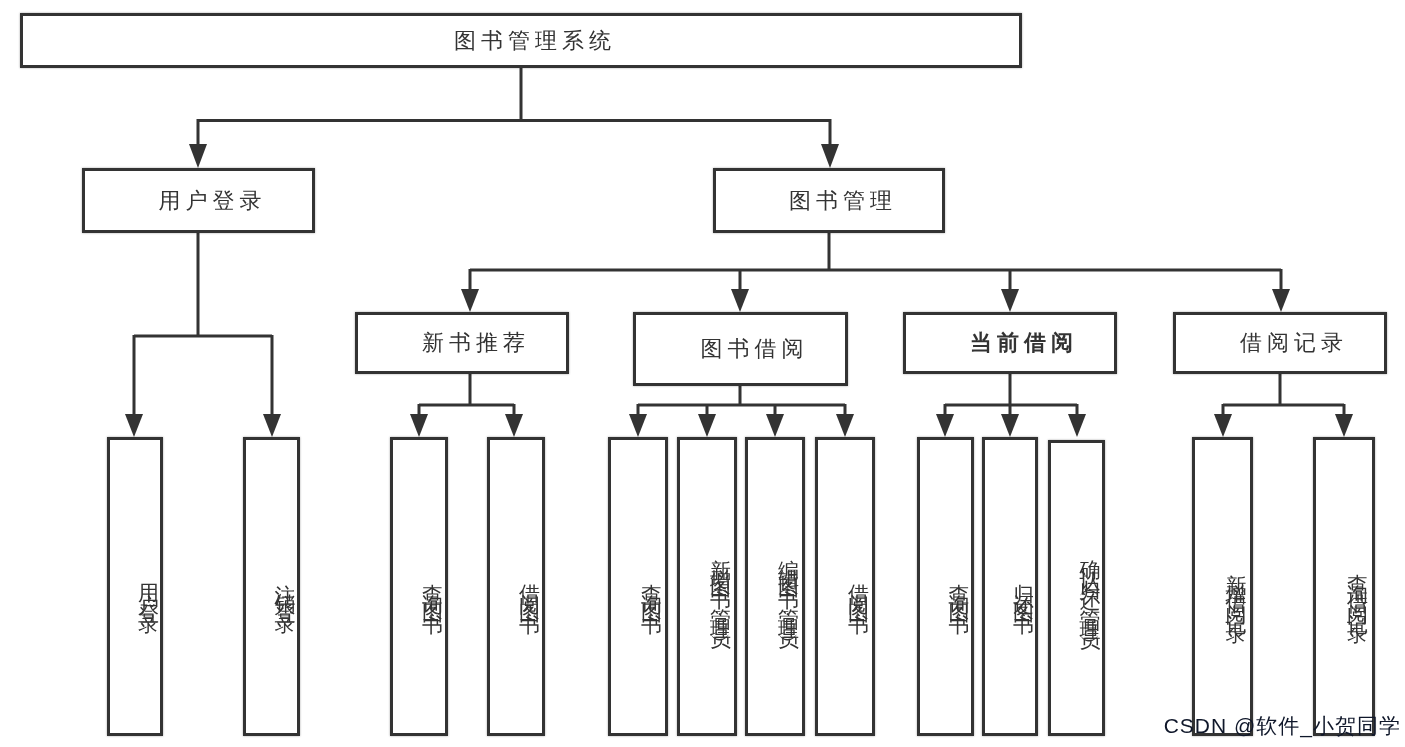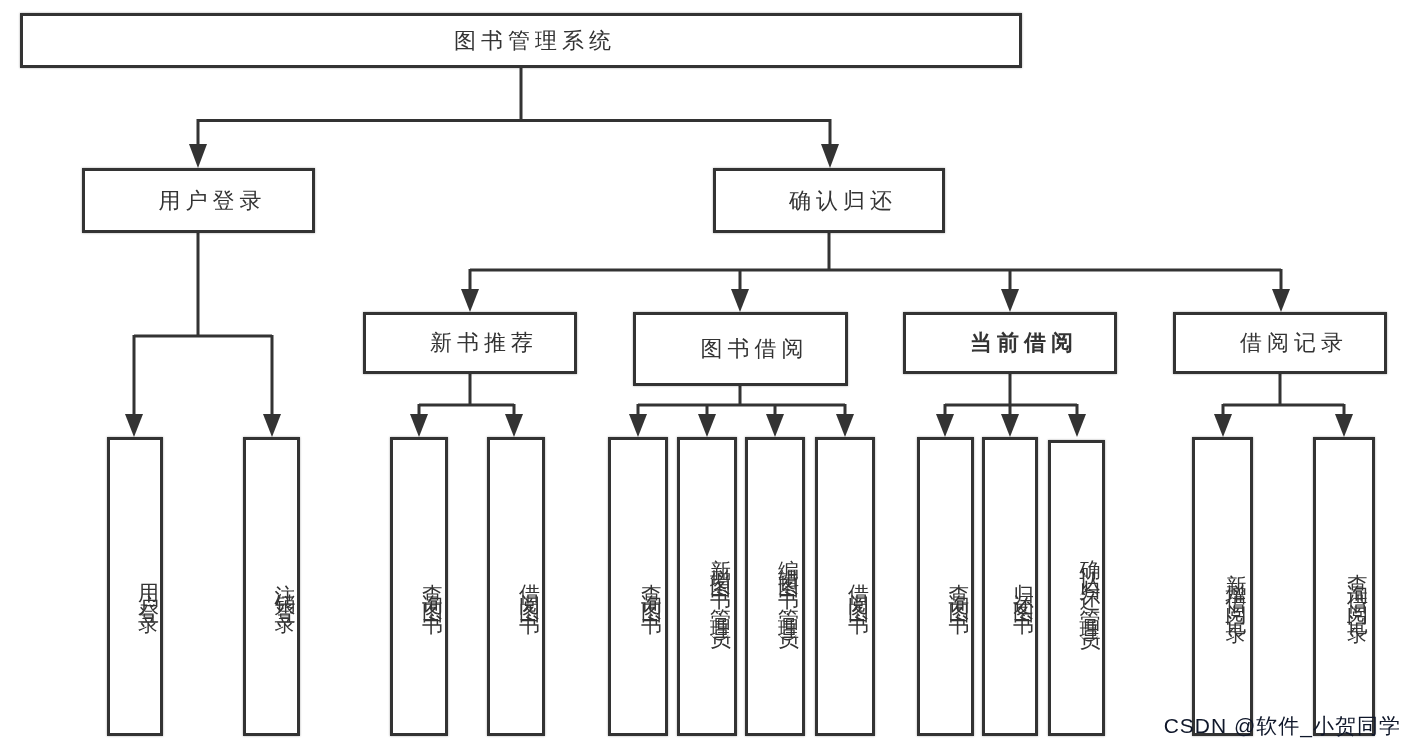--- a/index.html
+++ b/index.html
@@ -95,23 +95,23 @@
       <polygon points="1001,414 1019,414 1010,437"></polygon>
       <polygon points="1068,414 1086,414 1077,437"></polygon>
       <polygon points="1214,414 1232,414 1223,437"></polygon>
       <polygon points="1335,414 1353,414 1344,437"></polygon>
     </g>
   </svg>
 
   <div class="box" style="left:20px; top:13px; width:1002px; height:55px;">图书管理系统</div>
 
   <div class="box" style="left:82px; top:168px; width:233px; height:65px;">用户登录</div>
-  <div class="box" style="left:713px; top:168px; width:232px; height:65px;">确认归还</div>
+  <div class="box" style="left:713px; top:168px; width:232px; height:65px;">图书管理</div>
 
-  <div class="box" style="left:363px; top:312px; width:214px; height:62px;">新书推荐</div>
+  <div class="box" style="left:355px; top:312px; width:214px; height:62px;">新书推荐</div>
   <div class="box" style="left:633px; top:312px; width:215px; height:74px;">图书借阅</div>
   <div class="box" style="left:903px; top:312px; width:214px; height:62px;font-weight:bold;">当前借阅</div>
   <div class="box" style="left:1173px; top:312px; width:214px; height:62px;">借阅记录</div>
 
   <div class="box leaf" style="left:107px; top:437px; width:56px; height:299px;">
     <span class="vtext">用户登录</span>
   </div>
   <div class="box leaf" style="left:243px; top:437px; width:57px; height:299px;">
     <span class="vtext">注销登录</span>
   </div>

